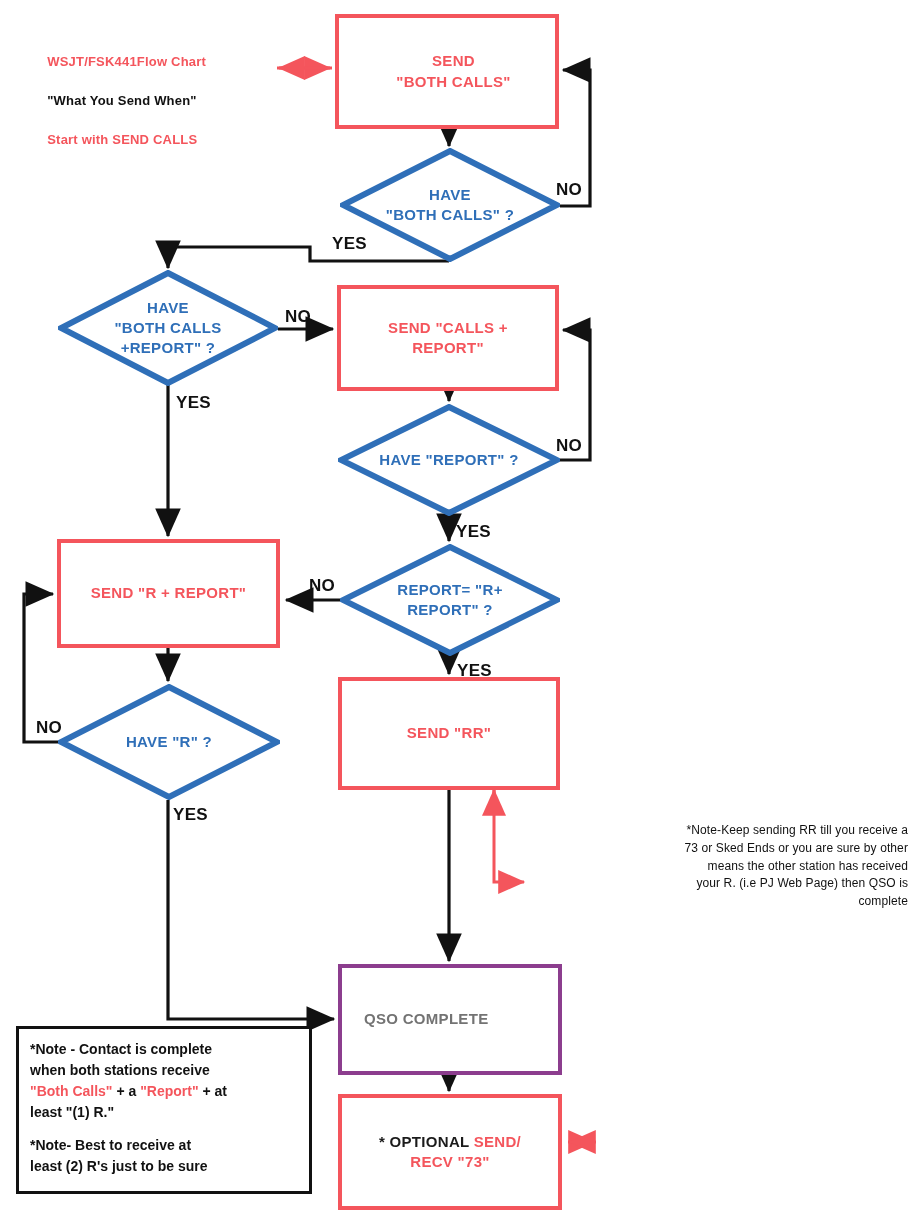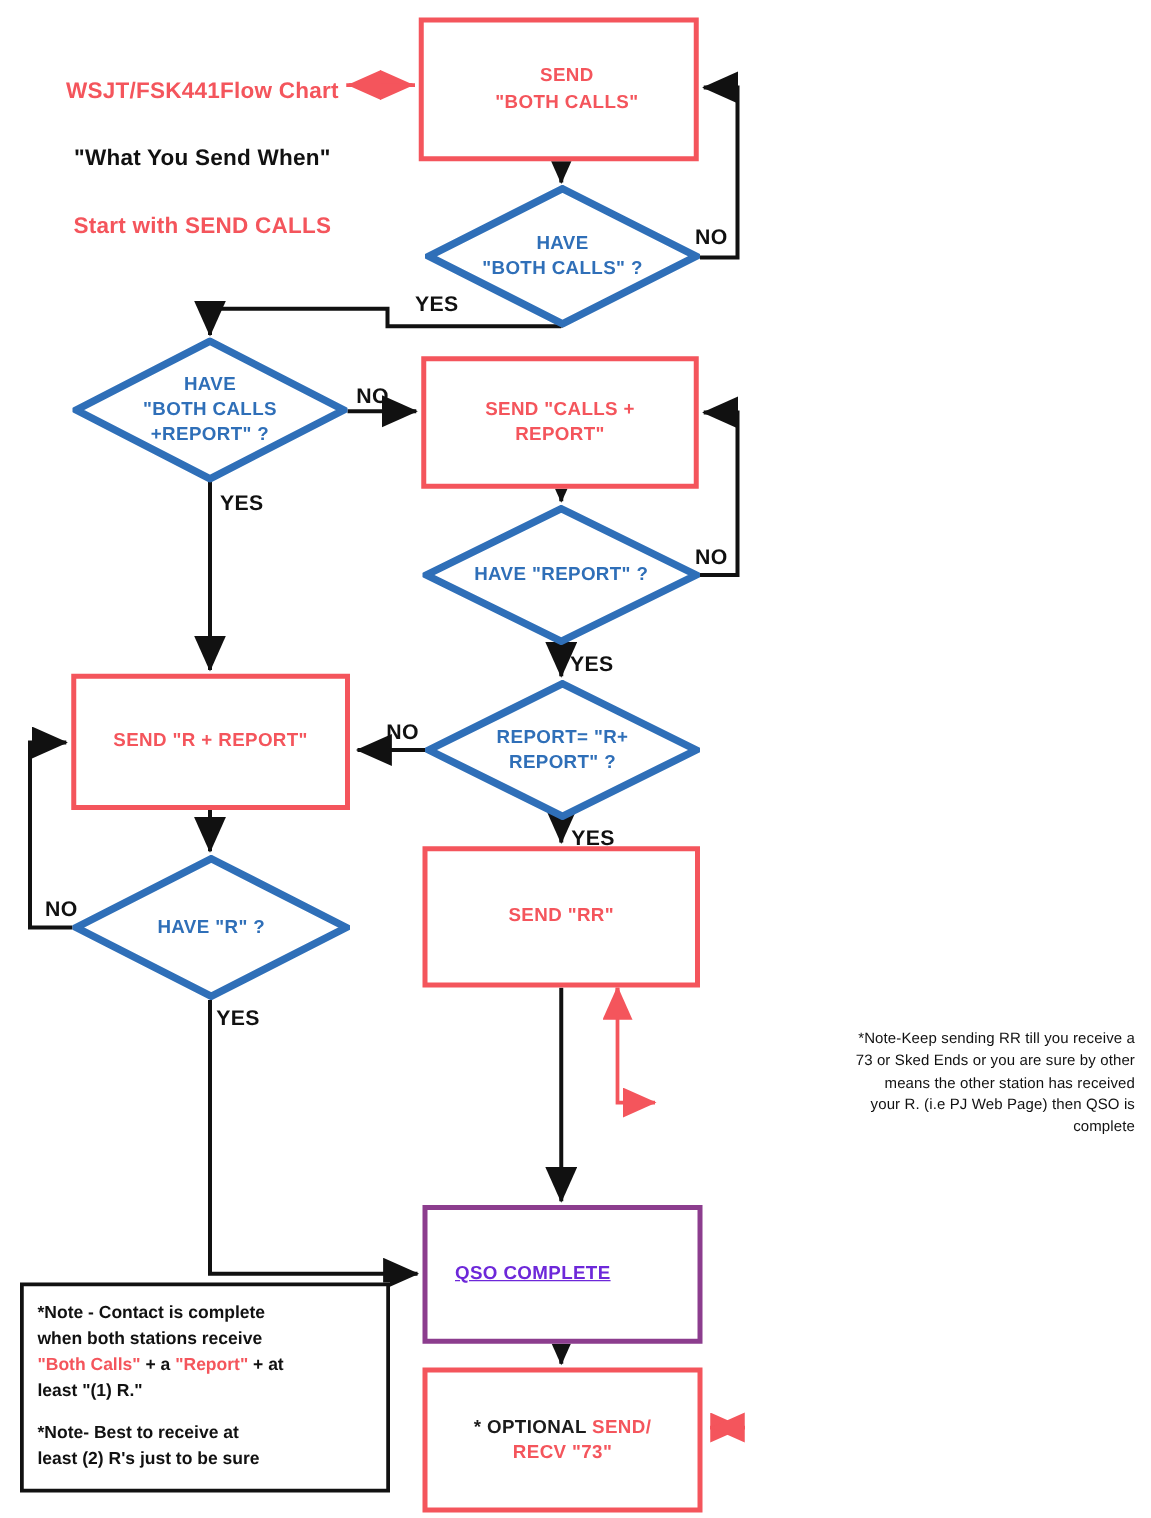--- a/index.html
+++ b/index.html
@@ -1,26 +1,26 @@
 <!DOCTYPE html>
 <html><head>
 <meta charset="utf-8">
 <style>
   html,body{margin:0;padding:0;background:#fff;}
   body{font-family:"Liberation Sans",sans-serif;}
   #stage{position:relative;width:921px;height:1214px;background:#ffffff;overflow:hidden;}
   .node{position:absolute;box-sizing:border-box;display:flex;align-items:center;justify-content:center;text-align:center;}
   .proc{border:4px solid #f4555c;background:#fff;color:#f4555c;font-weight:bold;font-size:15px;line-height:1.35;letter-spacing:.3px;}
-  .proc.purple{border-color:#8c3d8e;color:#6d28d9;text-decoration:underline;}
+  .proc.purple{border-color:#8c3d8e;color:#737373;}
   .proc.mixed{color:#1b1b1b;}
   .proc.mixed .rd{color:#f4555c;text-align:right;}
   .dec{color:#2f6fb8;font-weight:bold;font-size:15px;line-height:1.35;letter-spacing:.3px;}
   .dec .diamond-svg{position:absolute;inset:0;}
   .dec .dlabel{position:relative;z-index:2;padding:0 26px;}
-  .title{position:absolute;font-weight:bold;font-size:18px;line-height:1.5;letter-spacing:.2px;white-space:pre;text-align:center;}
+  .title{position:absolute;font-weight:bold;font-size:13px;line-height:1.5;letter-spacing:.2px;white-space:pre;}
   .title .r{color:#f4555c;}
   .title .k{color:#111;}
   .edgelabel{position:absolute;font-weight:bold;font-size:17px;color:#111;letter-spacing:.3px;}
   .notebox{position:absolute;box-sizing:border-box;border:3px solid #111;background:#fff;
            font-weight:bold;font-size:14px;line-height:1.5;color:#111;padding:10px 11px;}
   .notebox .rd{color:#f4555c;}
   .plaintext{position:absolute;font-weight:normal;font-size:12px;line-height:1.48;color:#111;letter-spacing:.1px;text-align:right;}
   .plaintext .rd{color:#f4555c;}
   svg.wires{position:absolute;left:0;top:0;width:921px;height:1214px;overflow:visible;}
 </style>

